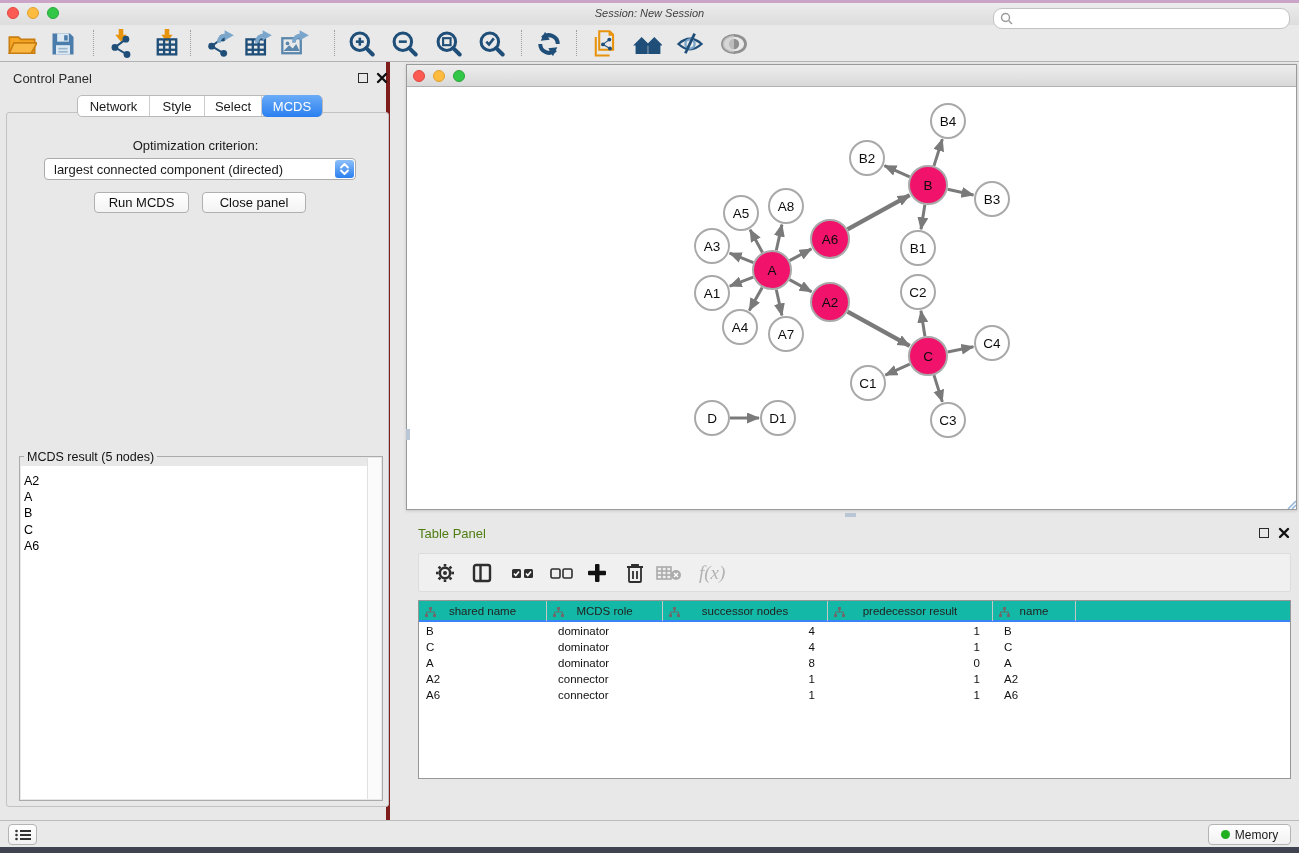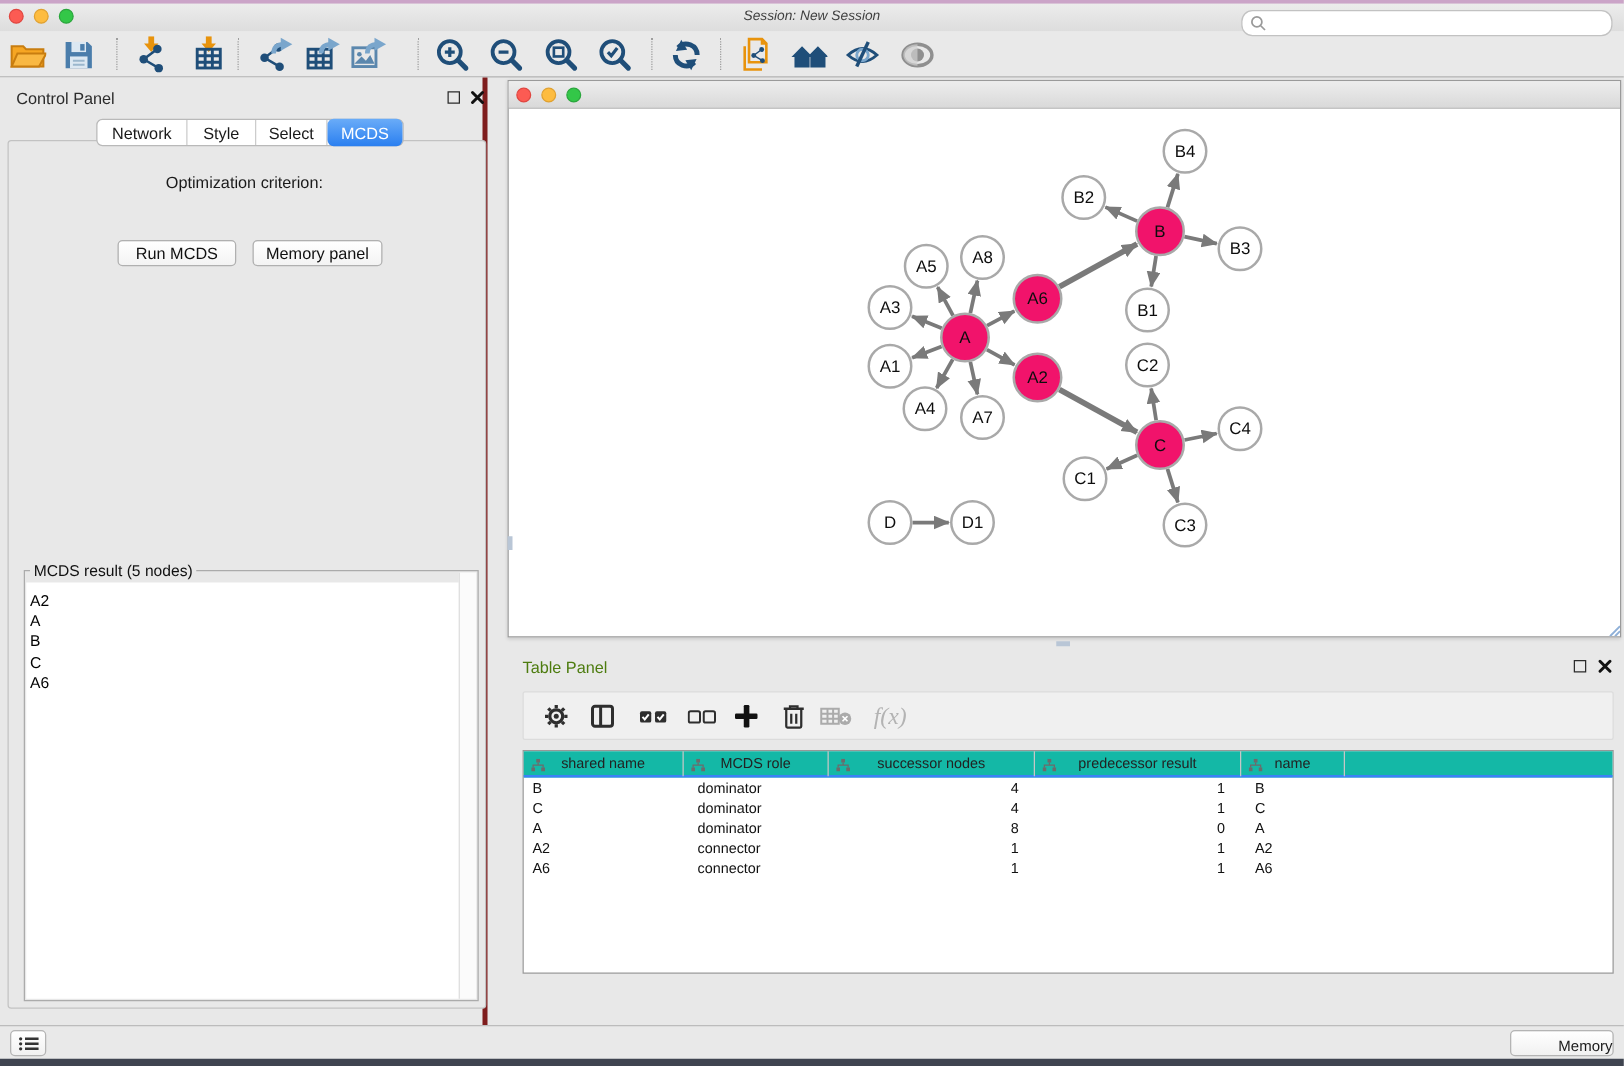--- a/index.html
+++ b/index.html
@@ -68,21 +68,21 @@
 .th .thlabel { position:absolute; left:0; right:0; text-align:center; font-size:11.5px; color:#222; }
 .th .thicon { position:absolute; left:6px; top:5px; z-index:2; }
 #tp-rows { position:absolute; left:0; top:22px; width:100%; }
 .trow { display:flex; height:16px; align-items:center; }
 .td { font-size:11.5px; color:#111; white-space:nowrap; overflow:hidden; }
 #tp-tabs { left:267px; top:266px; }
 
 
 #status-bar { position:absolute; left:0; top:820px; width:1299px; height:27px; background:#e9e9e9; border-top:1px solid #bcbcbc; }
 #status-left-btn { position:absolute; left:8px; top:3px; width:29px; height:21px; background:linear-gradient(#ffffff,#f1f1f1); border:1px solid #b4b4b4; border-radius:4px; display:flex; align-items:center; justify-content:center; }
-#memory-btn { position:absolute; right:8px; top:3px; width:83px; height:21px; background:linear-gradient(#ffffff,#f1f1f1); border:1px solid #b4b4b4; border-radius:4px; display:flex; align-items:flex-end; justify-content:center; font-size:12px; gap:5px;flex-direction:column; }
+#memory-btn { position:absolute; right:8px; top:3px; width:83px; height:21px; background:linear-gradient(#ffffff,#f1f1f1); border:1px solid #b4b4b4; border-radius:4px; display:flex; align-items:center; justify-content:center; font-size:12px; gap:5px; }
 #memory-dot { width:9px; height:9px; border-radius:50%; background:#1faf1f; }
 </style>
 </head>
 <body>
 
 <div id="desktop-top"></div>
 
 <div id="titlebar">
   <div class="tl" id="tl-close" style="left:7px;top:4px;background:#fc5b53;border:1px solid #e04640;"></div>
   <div class="tl" id="tl-min" style="left:27px;top:4px;background:#fdbc40;border:1px solid #e0a130;"></div>
@@ -292,22 +292,31 @@
 </div>
 
 <div id="control-panel">
   <div id="cp-title">Control Panel</div>
   <div id="cp-float"></div>
   <svg id="cp-close" viewBox="0 0 12 12">
       <path d="M2,2 L10,10 M10,2 L2,10" stroke="#111" stroke-width="2.4" stroke-linecap="round"></path>
     </svg>
   <div id="cp-box">
     <div id="opt-label">Optimization criterion:</div>
+    <div id="criterion">
+      <div class="val">largest connected component (directed)</div>
+      <div class="stepper">
+        <svg width="19" height="18" viewBox="0 0 19 18">
+            <path d="M6,7.5 L9.5,4 L13,7.5" fill="none" stroke="#fff" stroke-width="1.8" stroke-linecap="round" stroke-linejoin="round"></path>
+            <path d="M6,10.5 L9.5,14 L13,10.5" fill="none" stroke="#fff" stroke-width="1.8" stroke-linecap="round" stroke-linejoin="round"></path>
+          </svg>
+      </div>
+    </div>
     <div class="btn" id="run-btn">Run MCDS</div>
-    <div class="btn" id="close-btn">Memory panel</div>
+    <div class="btn" id="close-btn">Close panel</div>
     <div id="groupbox">
       <div id="groupbox-label">MCDS result (5 nodes)</div>
       <div id="result-list">
           <div class="result-item">A2</div>
           <div class="result-item">A</div>
           <div class="result-item">B</div>
           <div class="result-item">C</div>
           <div class="result-item">A6</div>
         </div>
       <div id="result-scroll"></div>

